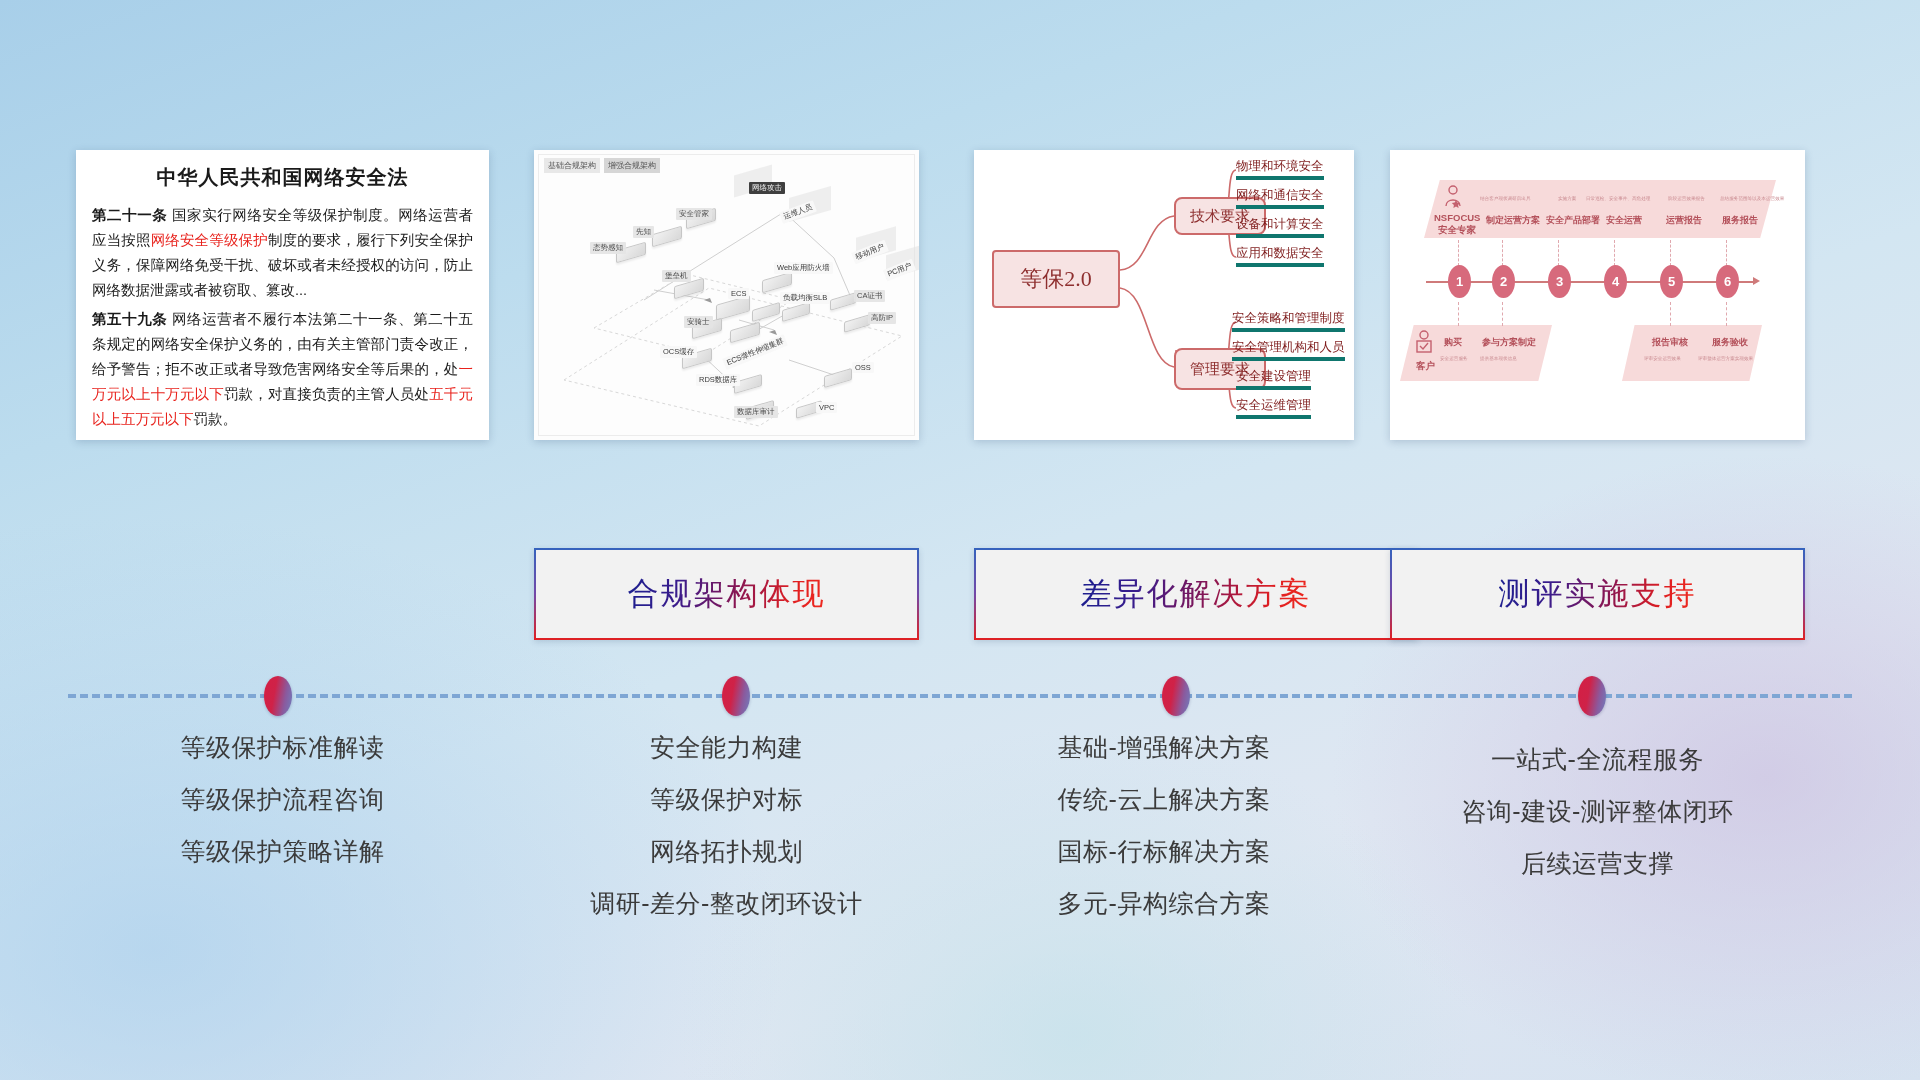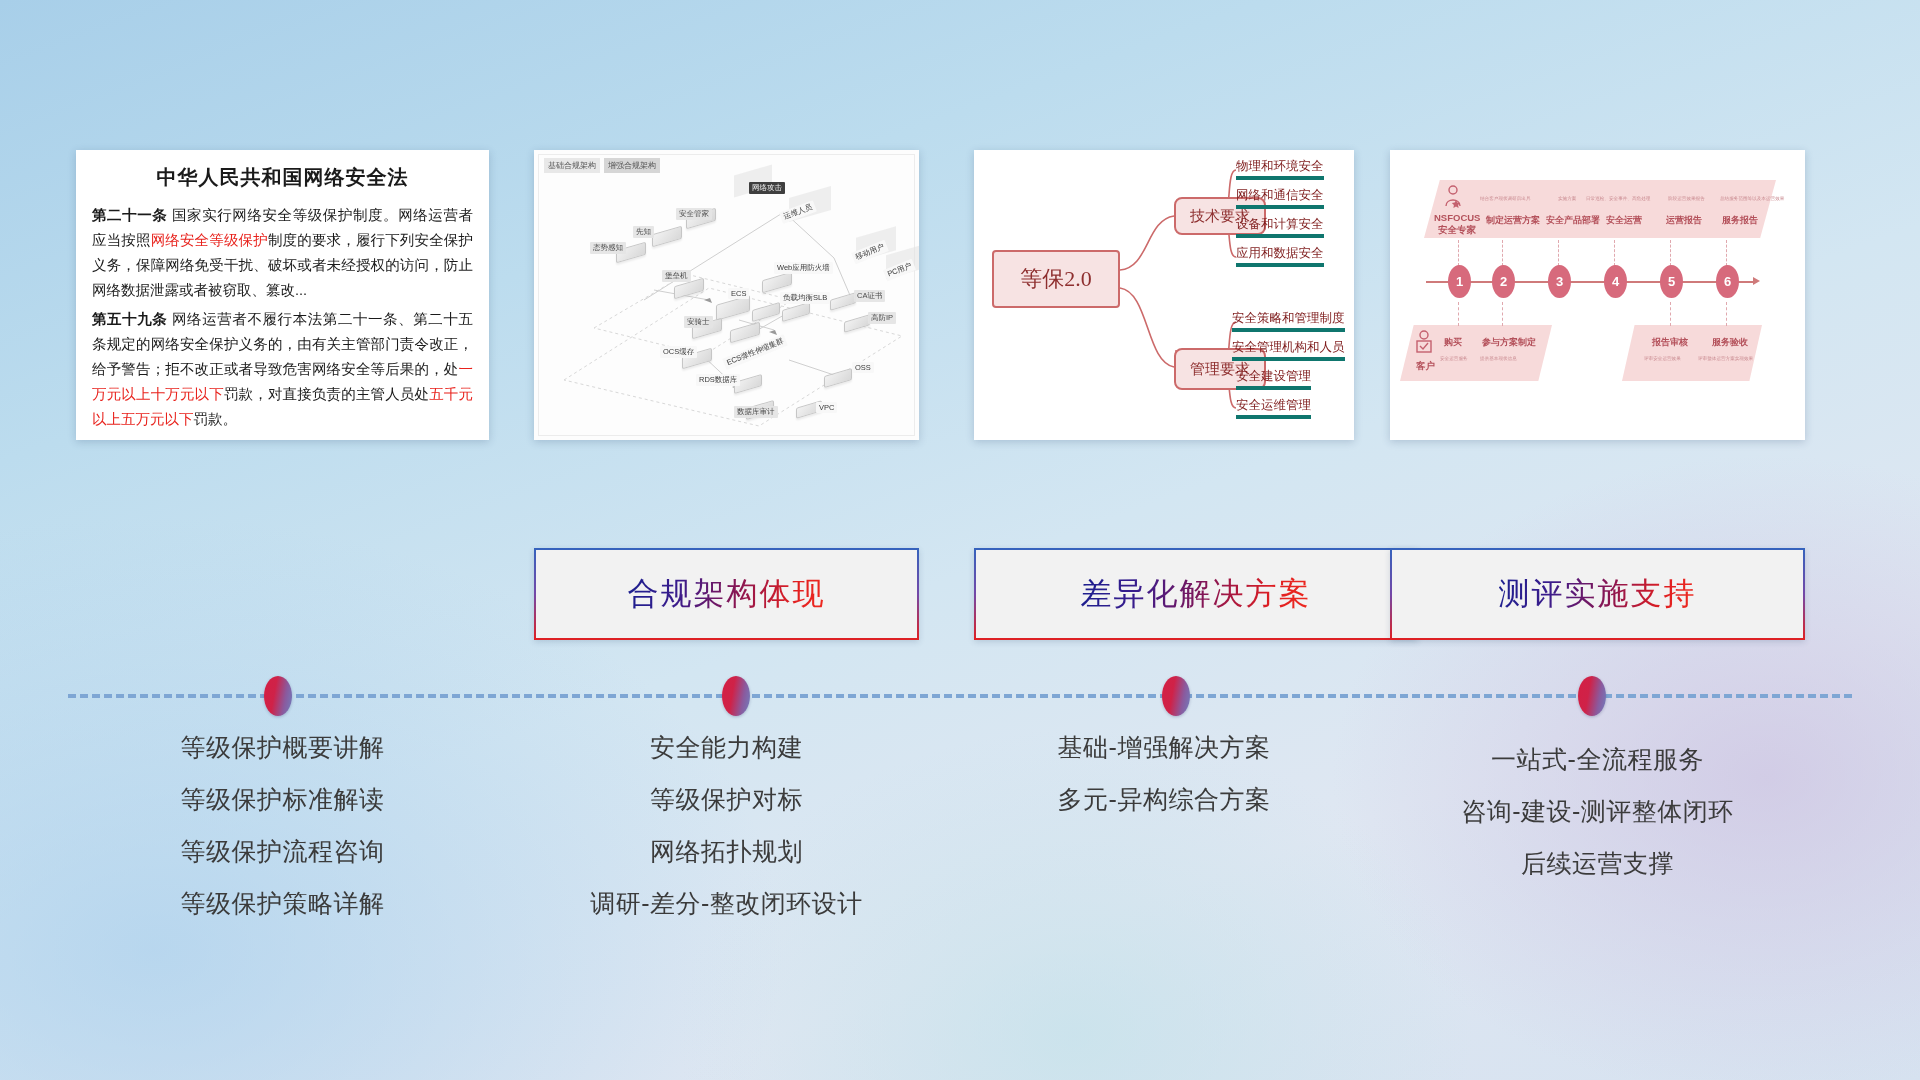--- a/index.html
+++ b/index.html
@@ -354,33 +354,34 @@
 <div class="timeline">
   <div class="timeline-line"></div>
   <div class="tl-dot" style="left:196px;"></div>
   <div class="tl-dot" style="left:654px;"></div>
   <div class="tl-dot" style="left:1094px;"></div>
   <div class="tl-dot" style="left:1510px;"></div>
 </div>
 
 <div class="lists-row">
   <div class="list-col lc-1">
-    <div class="list-item">等级保护概要讲解</div>
     <div class="list-item">等级保护标准解读</div>
     <div class="list-item">等级保护流程咨询</div>
     <div class="list-item">等级保护策略详解</div>
   </div>
   <div class="list-col lc-2">
     <div class="list-item">安全能力构建</div>
     <div class="list-item">等级保护对标</div>
     <div class="list-item">网络拓扑规划</div>
     <div class="list-item">调研-差分-整改闭环设计</div>
   </div>
   <div class="list-col lc-3">
     <div class="list-item">基础-增强解决方案</div>
+    <div class="list-item">传统-云上解决方案</div>
+    <div class="list-item">国标-行标解决方案</div>
     <div class="list-item">多元-异构综合方案</div>
   </div>
   <div class="list-col lc-4">
     <div class="list-item">一站式-全流程服务</div>
     <div class="list-item">咨询-建设-测评整体闭环</div>
     <div class="list-item">后续运营支撑</div>
   </div>
 </div>
 
 </body></html>

